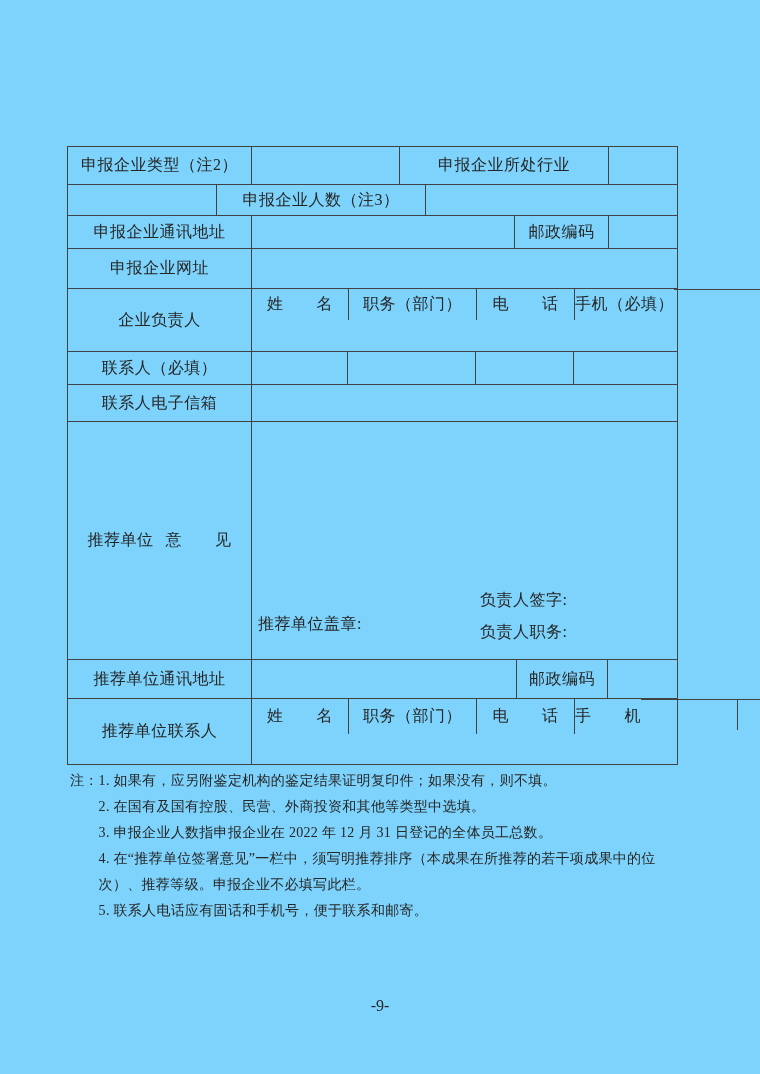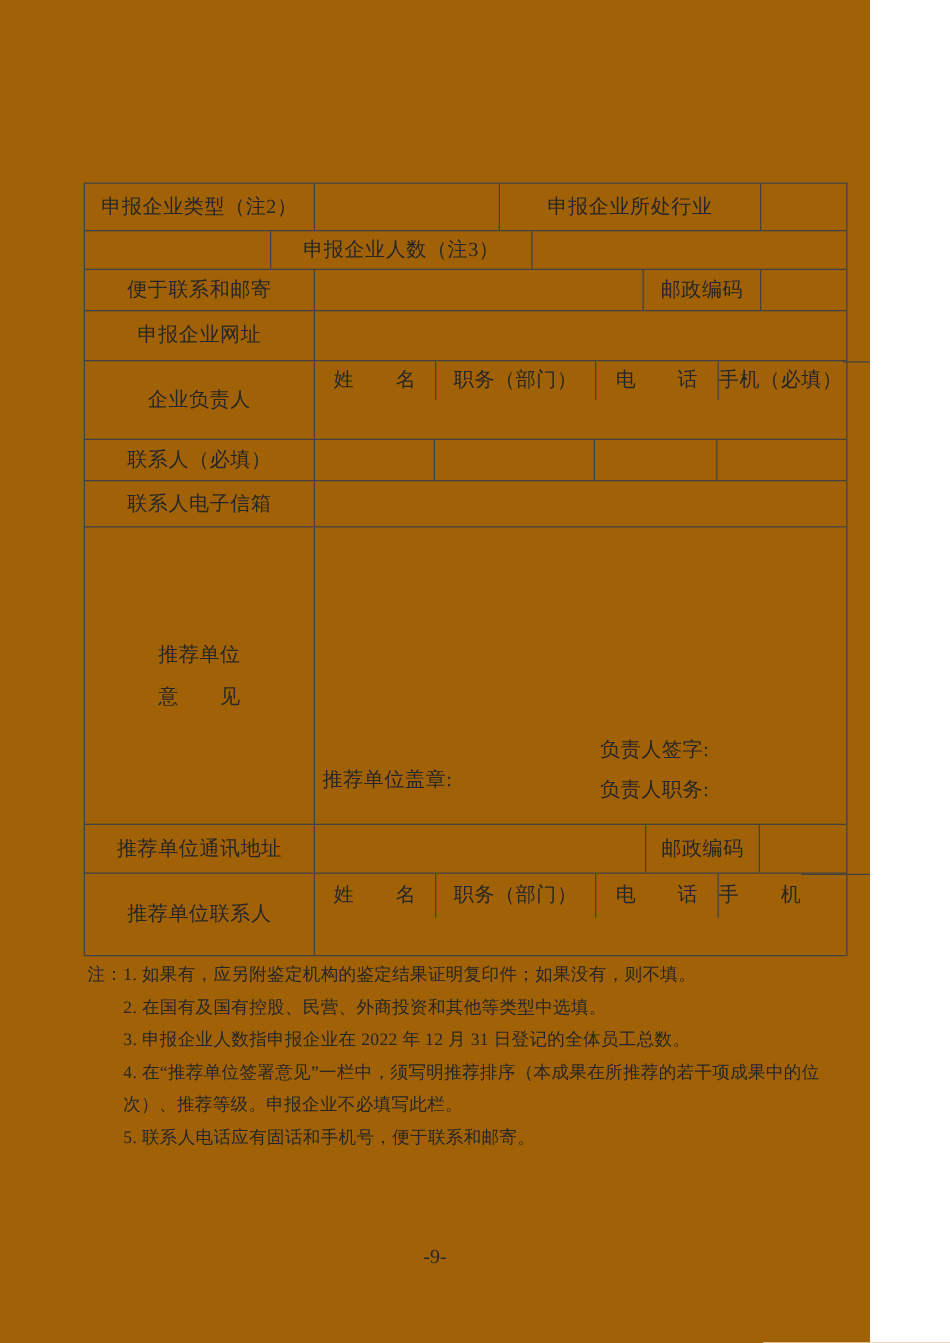--- a/index.html
+++ b/index.html
@@ -1,21 +1,21 @@
 <!DOCTYPE html>
 <html><head>
 <meta charset="utf-8">
 <style>
   * { box-sizing: border-box; margin: 0; padding: 0; }
   html, body { background: #ffffff; }
   .page {
     position: relative;
-    width: 696px;
+    width: 760px;
     height: 1074px;
-    background: #a16207;
+    background: #7dd3fc;
     font-family: "Liberation Serif", "DejaVu Serif", serif;
     color: #262626;
     overflow: hidden;
   }
   
   .form-table {
     position: absolute;
     left: 67px;
     top: 146px;
     width: 611px;
@@ -44,21 +44,21 @@
   .h238 { height: 238px; } .h39 { height: 39px; } .h66 { height: 66px; }
   .h35 { height: 35px; }
 
   .w183 { flex: 0 0 183px; } .w148 { flex: 0 0 148px; } .w209 { flex: 0 0 209px; }
   .w263 { flex: 0 0 263px; } .w265 { flex: 0 0 265px; }
   .w94 { flex: 0 0 94px; } .w91 { flex: 0 0 91px; }
   .w96 { flex: 0 0 96px; } .w128 { flex: 0 0 128px; } .w98 { flex: 0 0 98px; }
   .grow { flex: 1 1 auto; }
 
   
-  .opinion-label { flex-direction: column; justify-content: center; gap: 12px; }
+  .opinion-label { flex-direction: row; justify-content: center; gap: 12px; }
   .opinion-content { position: relative; }
   .opinion-content span { position: absolute; font-size: 16px; letter-spacing: 0.5px; }
   .seal-pos { left: 6px;  top: 168px; margin-top: 24px; }
   .sign-pos { left: 228px; top: 168px; }
   .duty-pos { left: 228px; top: 200px; }
 
   
   .notes {
     position: absolute;
     left: 70px;
@@ -96,21 +96,21 @@
       <div class="cell grow"></div>
     </div>
 
     <div class="row h31">
       <div class="cell w148"></div>
       <div class="cell w209">申报企业人数（注3）</div>
       <div class="cell grow"></div>
     </div>
 
     <div class="row h33">
-      <div class="cell w183">便于联系和邮寄</div>
+      <div class="cell w183">申报企业通讯地址</div>
       <div class="cell w263"></div>
       <div class="cell w94">邮政编码</div>
       <div class="cell grow"></div>
     </div>
 
     <div class="row h40">
       <div class="cell w183">申报企业网址</div>
       <div class="cell grow"></div>
     </div>
 

